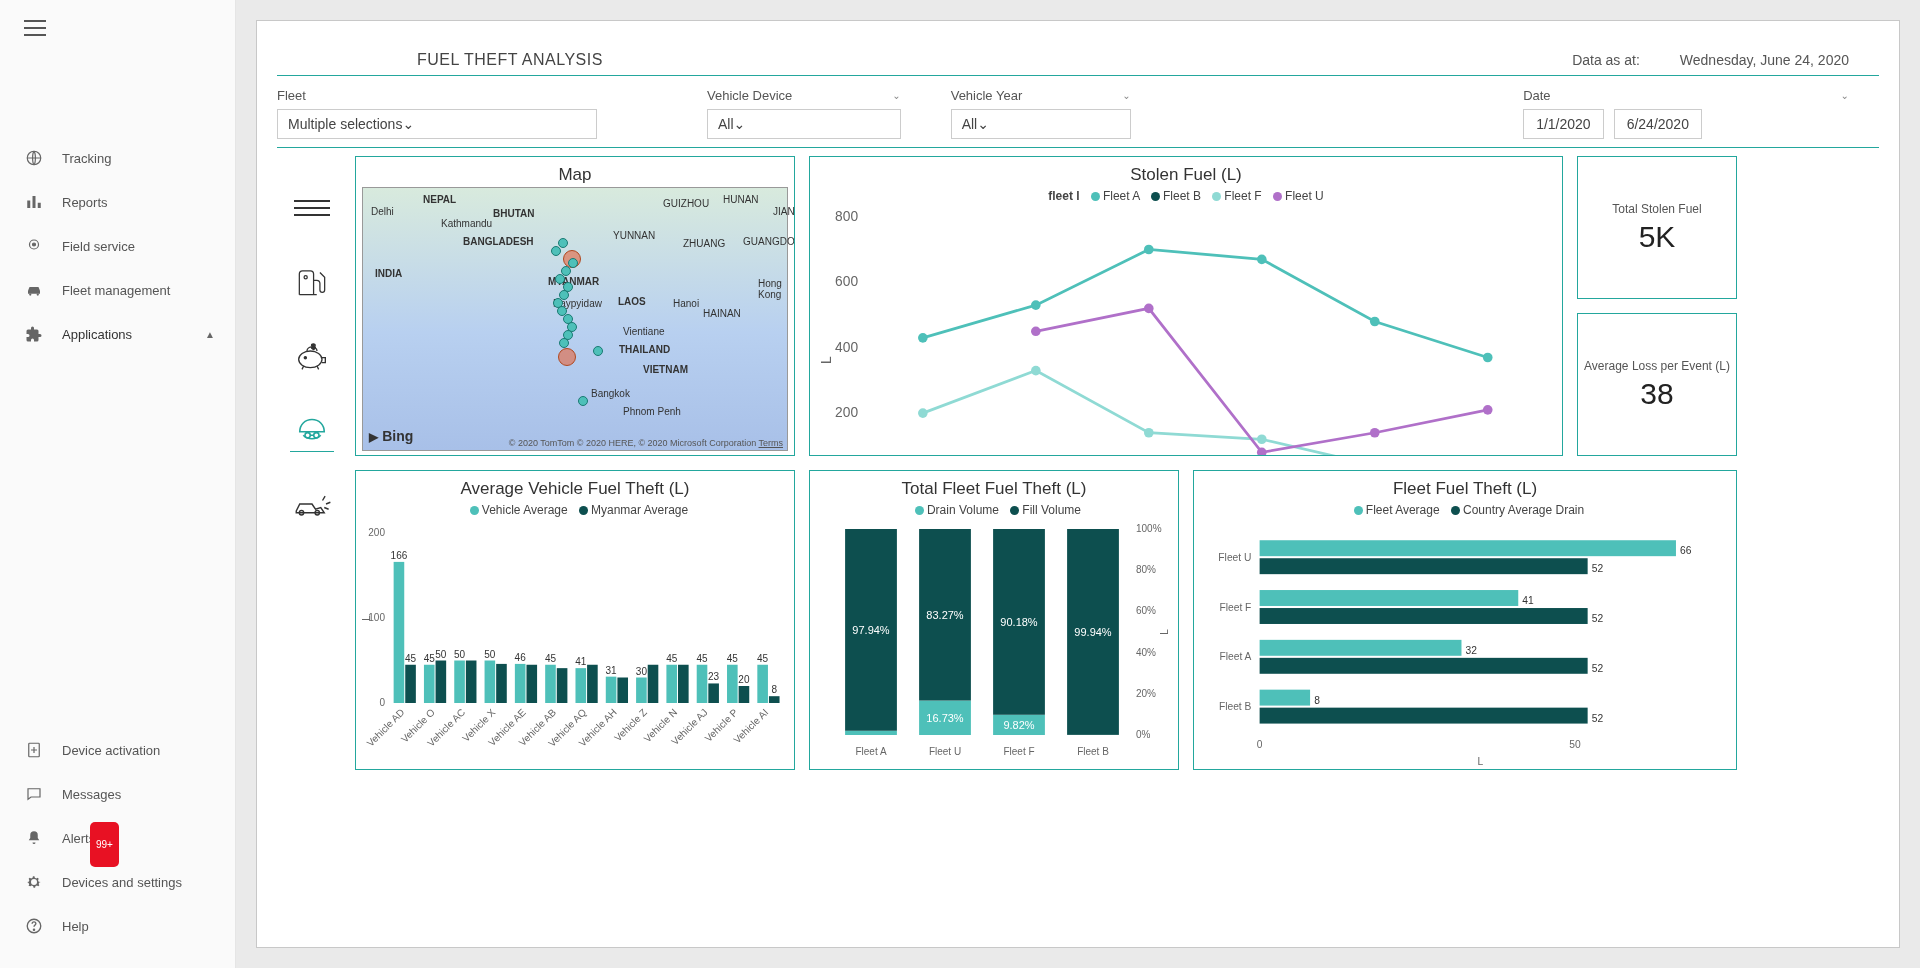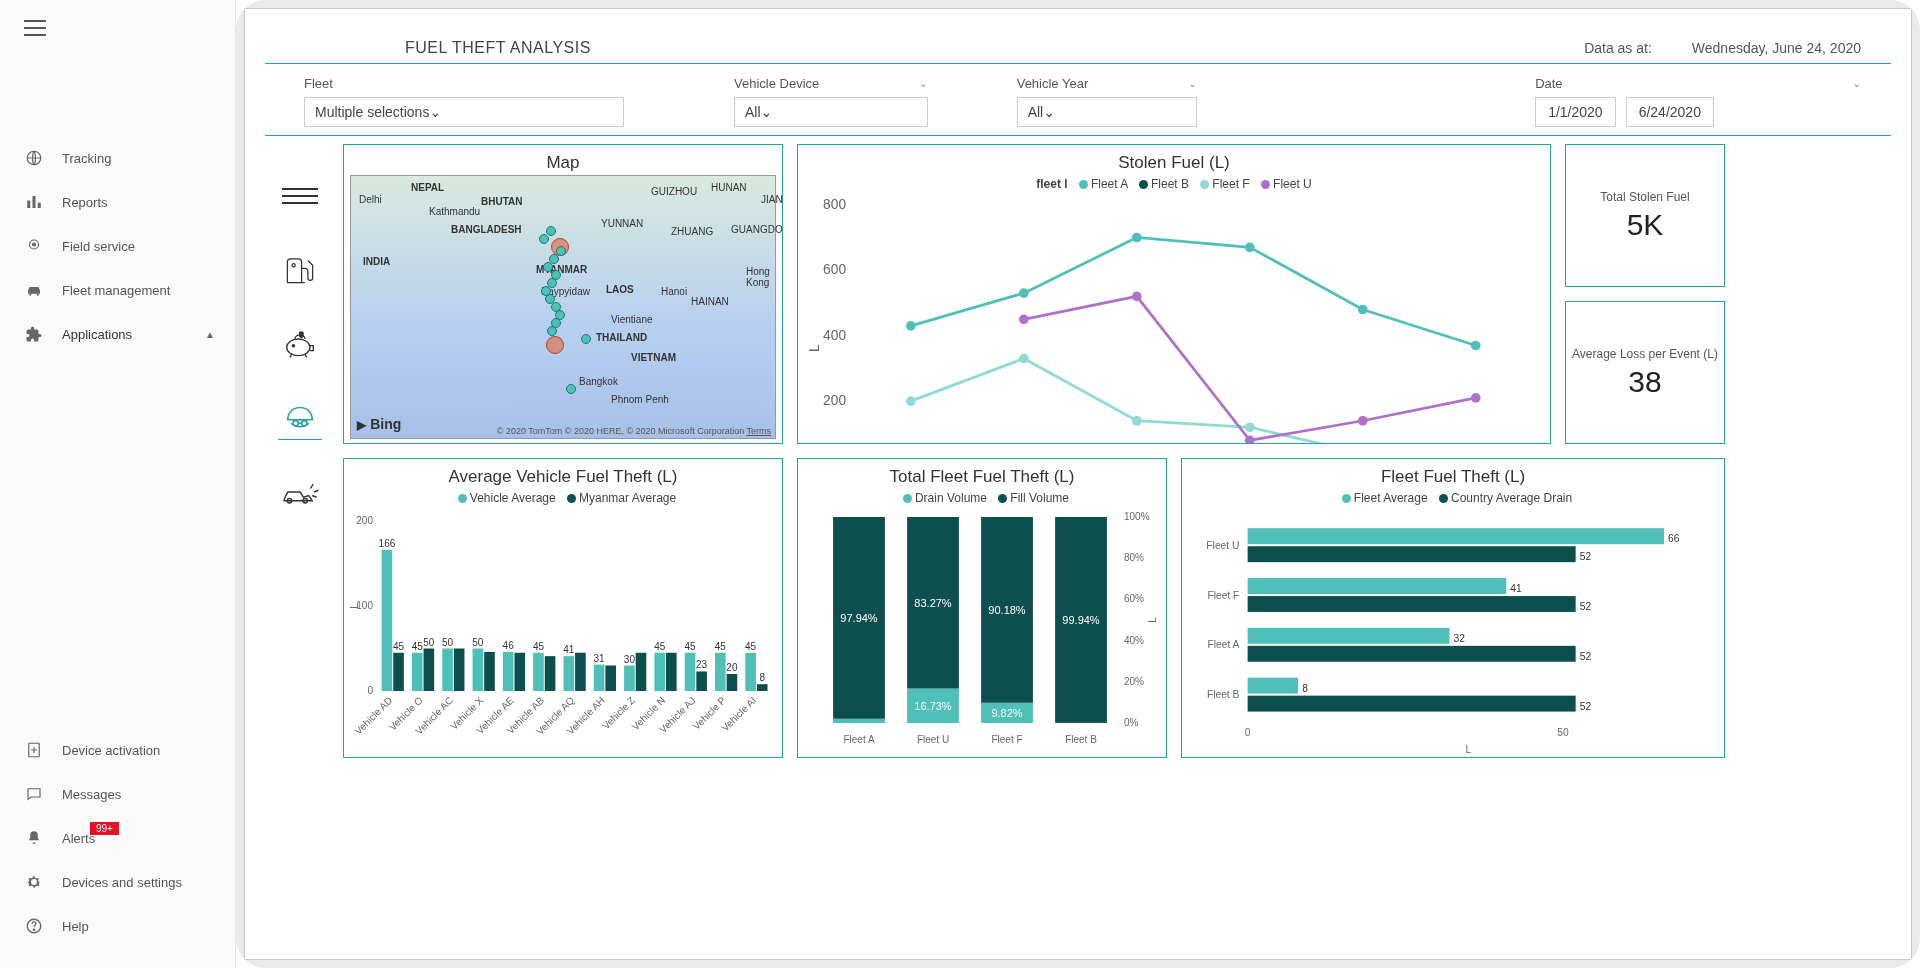--- a/index.html
+++ b/index.html
@@ -11,32 +11,32 @@
 .hamburger-top { padding: 20px 24px; }
 .hamburger-top .lines { width: 22px; height: 16px; display:flex; flex-direction:column; justify-content:space-between; cursor:pointer;}
 .hamburger-top .lines span { height:2px; background:#555; display:block; }
 .nav { margin-top: 80px; flex: 1; }
 .nav-item { display:flex; align-items:center; gap:18px; padding:12px 24px; color:#555; cursor:pointer; position:relative; }
 .nav-item .icon { width:20px; height:20px; display:flex; align-items:center; justify-content:center; color:#666; }
 .nav-item.apps { font-weight:500; color:#333; }
 .nav-item .chev { position:absolute; right:20px; font-size:10px; color:#666; }
 .nav-sub { background:#0f86d8; color:#fff; padding:11px 24px 11px 56px; cursor:pointer; }
 .bottom-nav { margin-bottom:20px; }
-.badge { background:#e81123; color:#fff; font-size:10px; border-radius:0; padding:1px 6px; position:absolute; left:90px; top:6px; }
-
-
-.main { flex:1; background:#eaeaea; padding:8px; position:relative; overflow:hidden;border-radius:30px; }
+.badge { background:#e81123; color:#fff; font-size:10px; border-radius:5px; padding:17px 6px; position:absolute; left:90px; top:6px; }
+
+
+.main { flex:1; background:#eaeaea; padding:20px; position:relative; overflow:hidden; }
 .report-frame { background:#fff; width:100%; height:100%; border:1px solid #c8c8c8; padding:10px 20px 10px 20px; overflow:hidden; }
 
 
 .report-header { padding:20px 0 6px 140px; border-bottom:1px solid #23a79d; display:flex; align-items:center; }
 .report-title { font-size:16px; color:#444; letter-spacing:0.5px; font-weight:400; }
 .data-asat { margin-left:auto; color:#555; font-size:14px; display:flex; gap:40px; padding-right:30px; align-items:center;}
 .filters-row { display:flex; gap:50px; padding:12px 0 8px 0; border-bottom:1px solid #23a79d; margin-bottom:8px; }
-.filter-group { display:flex; flex-direction:column; gap:6px;margin-left:39px; }
+.filter-group { display:flex; flex-direction:column; gap:6px; }
 .filter-label { font-size:13px; color:#555; display:flex; align-items:center; gap:100px;}
 .filter-label .chev-s { font-size:10px; color:#888;}
 .dropdown { border:1px solid #ccc; padding:6px 10px; min-width:180px; display:flex; justify-content:flex-start; align-items:center; background:#fff; cursor:pointer; font-size:14px; color:#444;}
 .dropdown.small { min-width:120px;}
 .date-boxes { display:flex; gap:10px;}
 .date-box { border:1px solid #ccc; padding:6px 12px; font-size:14px; color:#444; background:#fff; cursor:pointer;}
 
 
 .report-body { display:flex; gap:8px; height:620px; margin-top:4px;}
 .icon-rail { width:70px; display:flex; flex-direction:column; align-items:center; gap:30px; padding-top:30px;}
@@ -294,21 +294,21 @@
 
           <div class="card pos-map">
             <div class="card-title">Map</div>
             <div class="map-placeholder">
               <span class="map-label" style="top:6px;left:60px">NEPAL</span>
               <span class="map-label" style="top:20px;left:130px">BHUTAN</span>
               <span class="map-label" style="top:48px;left:100px">BANGLADESH</span>
               <span class="map-label" style="top:80px;left:12px">INDIA</span>
               <span class="map-label" style="top:88px;left:185px">MYANMAR</span>
               <span class="map-label" style="top:108px;left:255px">LAOS</span>
-              <span class="map-label" style="top:156px;left:245px">THAILAND</span>
+              <span class="map-label" style="top:156px;left:256px">THAILAND</span>
               <span class="map-label" style="top:176px;left:280px">VIETNAM</span>
               <span class="map-label" style="top:10px;left:300px;font-weight:400">GUIZHOU</span>
               <span class="map-label" style="top:42px;left:250px;font-weight:400">YUNNAN</span>
               <span class="map-label" style="top:6px;left:360px;font-weight:400">HUNAN</span>
               <span class="map-label" style="top:50px;left:320px;font-weight:400">ZHUANG</span>
               <span class="map-label" style="top:18px;left:410px;font-weight:400">JIANGXI</span>
               <span class="map-label" style="top:48px;left:380px;font-weight:400">GUANGDONG</span>
               <span class="map-label" style="top:120px;left:340px;font-weight:400">HAINAN</span>
               <span class="map-label" style="top:90px;left:395px;font-weight:400">Hong Kong</span>
               <span class="map-label" style="top:18px;left:8px;font-weight:400">Delhi</span>

